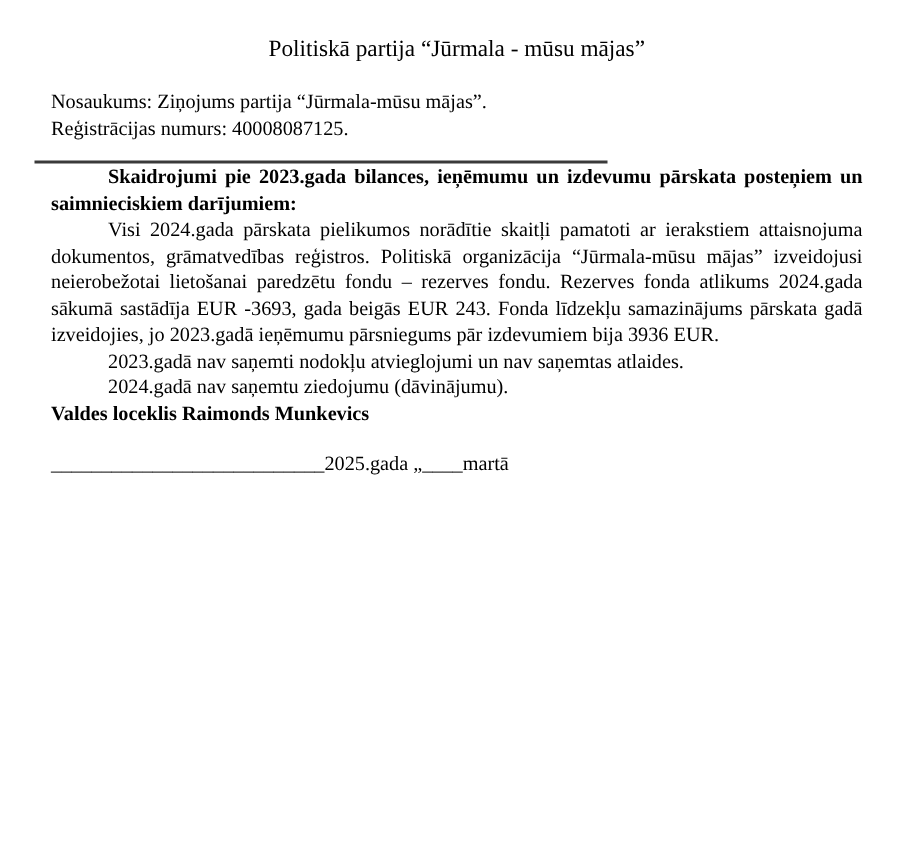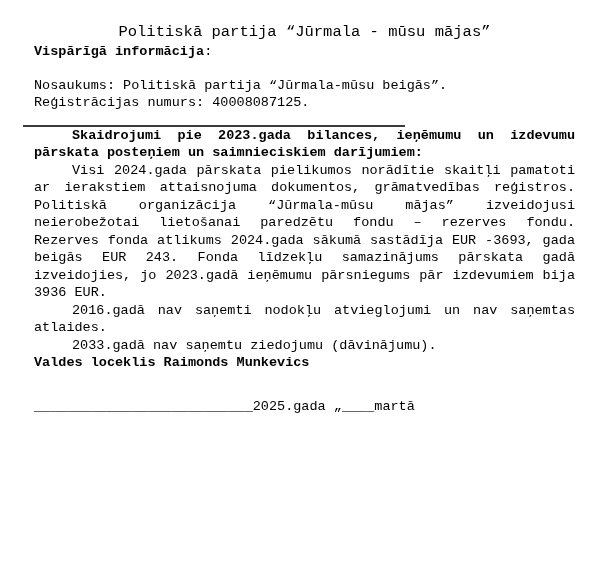--- a/index.html
+++ b/index.html
@@ -7,21 +7,21 @@
     padding: 0;
     background: #ffffff;
   }
   .page {
     position: relative;
     width: 601px;
     height: 425px;
     box-sizing: border-box;
     background: #ffffff;
     color: #000000;
-    font-family: Liberation Mono, monospace;
+    font-family: Liberation Serif, serif;
     font-size: 13.5px;
     line-height: 17.5px;
     padding: 22px 26px 0 34px;
     overflow: hidden;
   }
   .page p { margin: 0; }
 
   .title-block {
     text-align: center;
     font-size: 15.5px;
@@ -55,45 +55,44 @@
     text-align: justify;
     text-indent: 38px;
   }
 
   .board-line {
     margin-top: 11px;
     font-weight: bold;
   }
 
   .sig-line {
-    margin-top: 26px;
+    margin-top: 16px;
     white-space: nowrap;
   }
 </style>
 </head>
 <body>
 
 <div class="page">
 
   <div class="title-block">
     <div>Politiskā partija “Jūrmala - mūsu mājas”</div>
   </div>
 
-  <p class="gi-heading"><span>Vispārīgā informācija</span><span class="colon">:</span></p>
 
   <div class="info-block">
-    <div>Nosaukums: Politiskā partija “Jūrmala-mūsu beigās”.</div>
+    <div>Nosaukums: Ziņojums partija “Jūrmala-mūsu mājas”.</div>
     <div>Reģistrācijas numurs: 40008087125.</div>
   </div>
 
   <div class="rule"></div>
 
   <p class="expl-heading">Skaidrojumi pie 2023.gada bilances, ieņēmumu un izdevumu pārskata posteņiem un saimnieciskiem darījumiem:</p>
 
   <p class="para">Visi 2024.gada pārskata pielikumos norādītie skaitļi pamatoti ar ierakstiem attaisnojuma dokumentos, grāmatvedības reģistros. Politiskā organizācija “Jūrmala-mūsu mājas” izveidojusi neierobežotai lietošanai paredzētu fondu – rezerves fondu. Rezerves fonda atlikums 2024.gada sākumā sastādīja EUR -3693, gada beigās EUR 243. Fonda līdzekļu samazinājums pārskata gadā izveidojies, jo 2023.gadā ieņēmumu pārsniegums pār izdevumiem bija 3936 EUR.</p>
-  <p class="para">2016.gadā nav saņemti nodokļu atvieglojumi un nav saņemtas atlaides.</p>
-  <p class="para">2033.gadā nav saņemtu ziedojumu (dāvinājumu).</p>
+  <p class="para">2023.gadā nav saņemti nodokļu atvieglojumi un nav saņemtas atlaides.</p>
+  <p class="para">2024.gadā nav saņemtu ziedojumu (dāvinājumu).</p>
 
   <p class="board-line">Valdes loceklis Raimonds Munkevics</p>
 
   <div class="sig-line"><span>___________________________</span><span>2025.gada „</span><span>____</span><span>martā</span></div>
 
 </div>
 
 </body></html>

